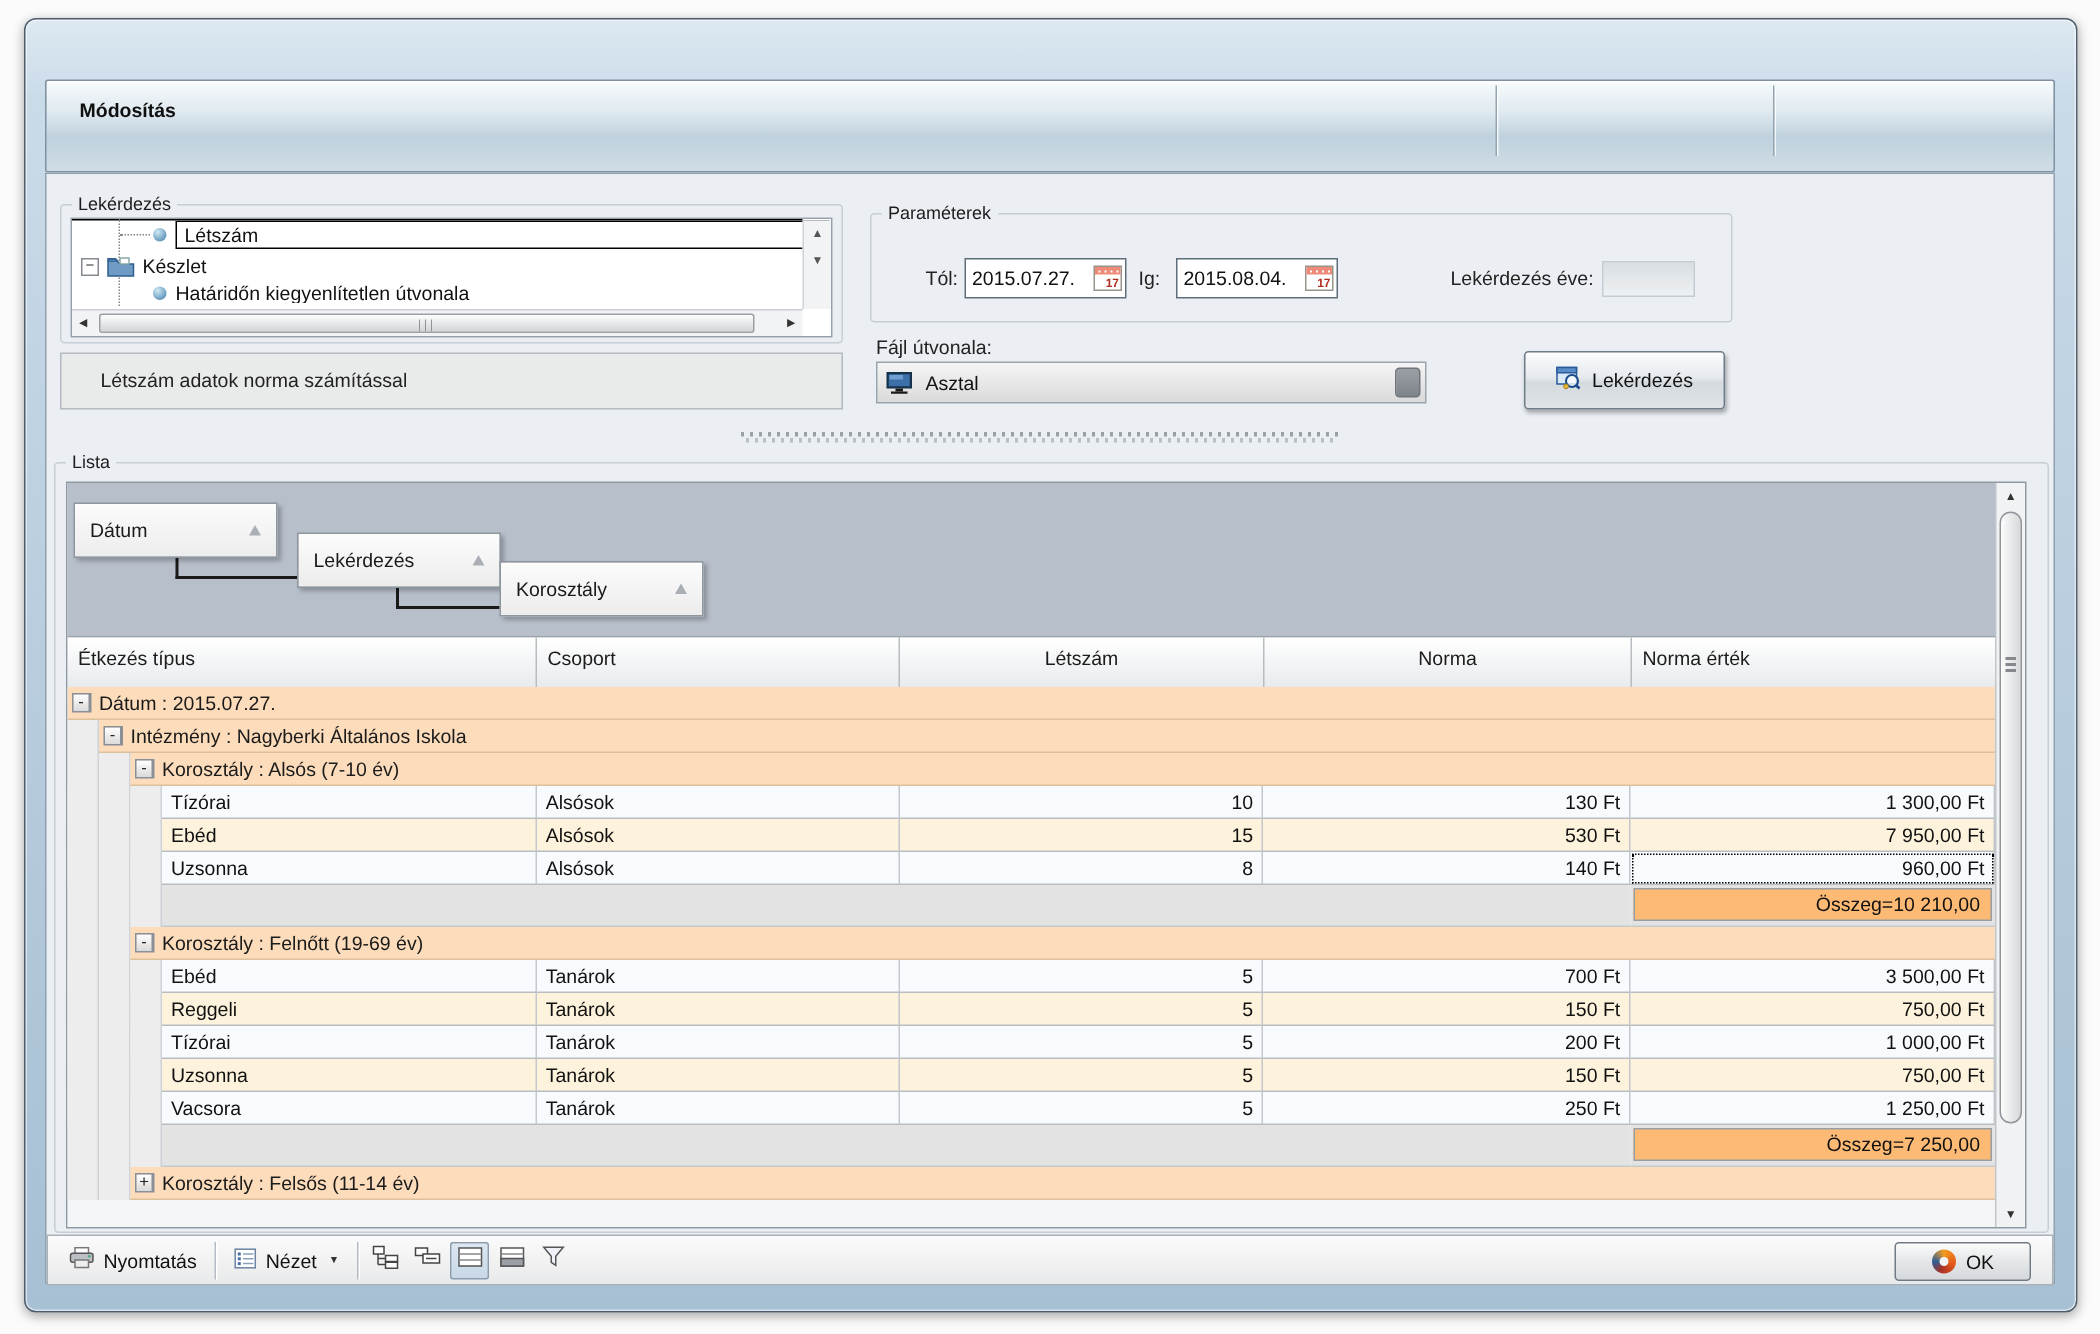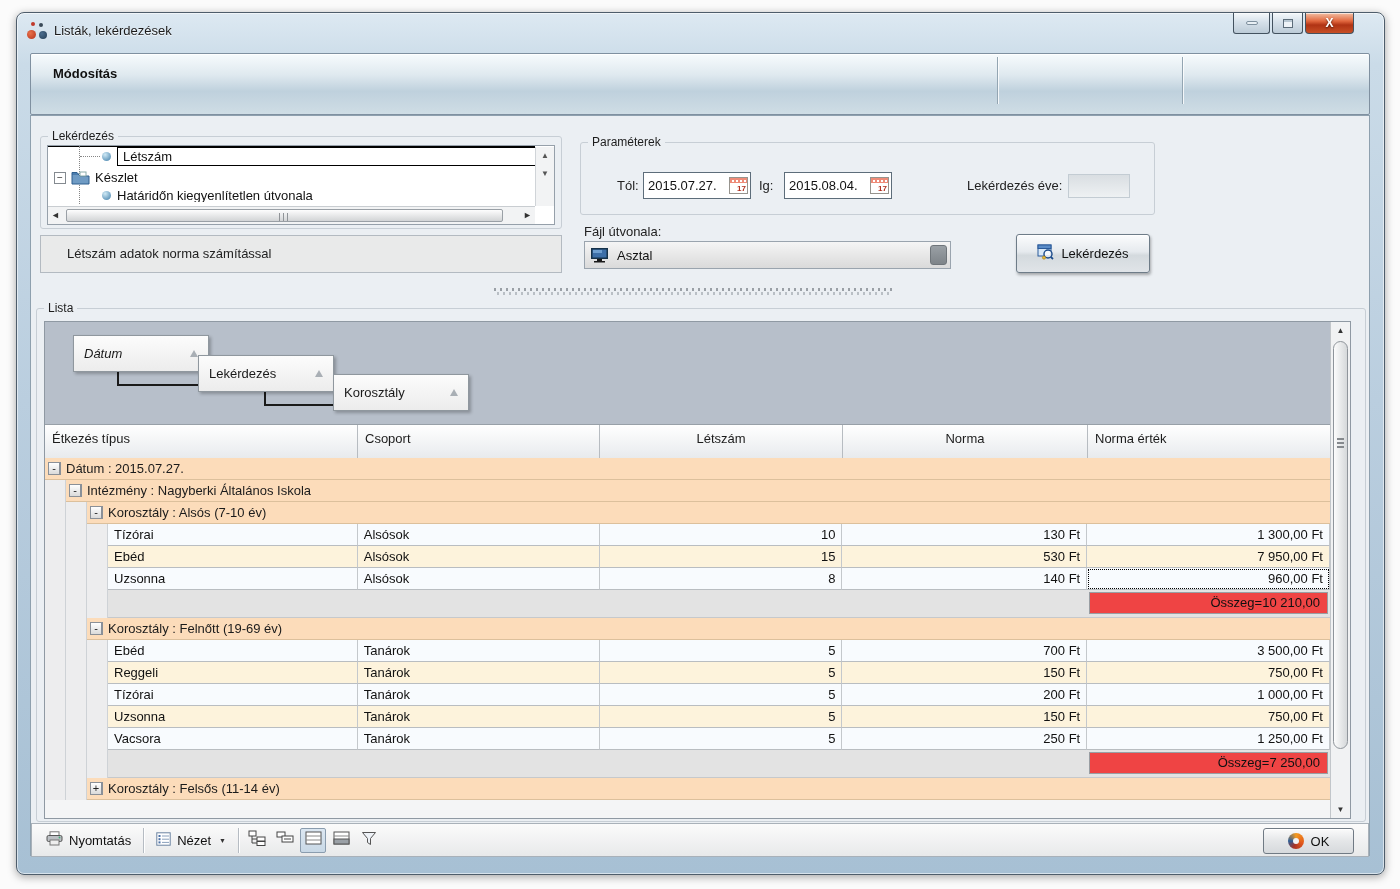--- a/index.html
+++ b/index.html
@@ -93,21 +93,21 @@
     background:repeating-linear-gradient(90deg,#9aa0a6 0 2px,transparent 2px 6px),repeating-linear-gradient(90deg,transparent 0 3px,#b9bfc5 3px 5px,transparent 5px 6px);
     background-size:100% 3px,100% 3px;background-position:0 0,0 4px;background-repeat:no-repeat;}
 
   
   .gb.lista{left:5px;top:185px;width:1330px;height:521px;}
   .grid{position:absolute;left:7px;top:6px;width:1307px;height:498px;border:1px solid #8f99a3;background:#f4f5f6;overflow:hidden;}
 
   .gpanel{position:absolute;left:0;top:0;right:20px;height:103px;background:#b7bfca;border-bottom:1px solid #98a0a8;}
   .gbox{position:absolute;width:136px;height:37px;border:1px solid #8f979e;background:linear-gradient(#fcfcfc,#ececec);
     box-shadow:2px 2px 3px rgba(0,0,0,.25);display:flex;align-items:center;justify-content:space-between;padding:0 10px;font-size:13px;color:#1a1a1a;}
-  .gbox.b1{left:28px;top:13px;font-style:italic;} .gbox.b2{left:153px;top:33px;} .gbox.b3{left:288px;top:52px;}
+  .gbox.b1{left:4px;top:13px;} .gbox.b2{left:153px;top:33px;} .gbox.b3{left:288px;top:52px;}
   .sortmark{width:0;height:0;border-left:4px solid transparent;border-right:4px solid transparent;border-bottom:7px solid #a9afb5;}
   .conn{position:absolute;background:#1a1a1a;}
   .c1v{left:72px;top:50px;width:2px;height:14px;} .c1h{left:72px;top:62px;width:81px;height:2px;}
   .c2v{left:219px;top:70px;width:2px;height:14px;} .c2h{left:219px;top:82px;width:69px;height:2px;}
 
   .gheader{position:absolute;left:0;top:103px;right:20px;height:45px;display:flex;
     background:linear-gradient(#ffffff,#eef0f2 55%,#e0e3e6);border-bottom:1px solid #a6abb0;}
   .hcell{border-right:1px solid #b7bcc1;font-size:13px;color:#1c1c1c;padding:6px 7px 0 7px;}
   .hcell.h0{width:313px;} .hcell.h1{width:242px;} .hcell.h2{width:243px;text-align:center;}
   .hcell.h3{width:245px;text-align:center;} .hcell.h4{flex:1;border-right:none;}
@@ -119,21 +119,21 @@
   .gcontent{flex:1;display:flex;align-items:flex-start;background:#fcdcba;border-bottom:1px solid #dcc09c;}
   .expander{width:13px;height:13px;margin:4px 5px 0 3px;border:1px solid #8a9098;background:linear-gradient(#ffffff,#dadada);
     font-size:11px;line-height:10px;text-align:center;color:#222;border-right-width:2px;}
   .glabel{font-size:13px;color:#1b1b1b;line-height:22px;}
   .grow.data{background:#f8fbfe;} .grow.data.zebra{background:#fdf3dc;}
   .dcell{height:100%;line-height:21px;font-size:13px;color:#111;padding:0 6px;border-right:1px solid #c4c8cc;border-bottom:1px solid #b9bdc1;white-space:nowrap;overflow:hidden;}
   .dcell.num{text-align:right;}
   .dcell.focused{outline:1px dotted #000;outline-offset:-2px;}
   .sfill{flex:1;background:#e3e3e3;border-bottom:1px solid #c6c9cc;}
   .sumwrap{width:243px;background:#e3e3e3;border-bottom:1px solid #c6c9cc;padding:2px 2px 0 2px;}
-  .sumbox{height:22px;border:1px solid #999ea3;background:#ef4444;font-size:13px;color:#111;line-height:20px;text-align:right;padding:0 7px;}
+  .sumbox{height:22px;border:1px solid #999ea3;background:#fdba74;font-size:13px;color:#111;line-height:20px;text-align:right;padding:0 7px;}
 
   .vscroll{position:absolute;top:0;right:0;bottom:0;width:20px;background:#f1f2f3;border-left:1px solid #c2c6ca;}
   .varrow{height:17px;text-align:center;font-size:8px;color:#333;line-height:17px;}
   .varrow.down{position:absolute;bottom:0;left:0;right:0;}
   .vthumb{position:absolute;left:2px;right:2px;top:19px;height:408px;border:1px solid #8f959b;border-radius:8px;background:linear-gradient(90deg,#fcfcfc,#d5d8da);}
   .vthumb::after{content:"";position:absolute;left:3px;right:3px;top:96px;height:11px;background:repeating-linear-gradient(180deg,#85898d 0 2px,transparent 2px 4px);}
 
   
   .toolbar{position:absolute;left:0;right:0;top:707px;height:34px;background:linear-gradient(#fbfbfb,#e8e9ea);border:1px solid #a9b1b9;display:flex;align-items:center;padding:0 6px;}
   .tbtn{display:flex;align-items:center;gap:6px;font-size:13px;color:#111;padding:3px 8px;}
@@ -144,40 +144,20 @@
   .okbtn{position:absolute;right:14px;top:4px;width:91px;height:26px;border:1px solid #707a84;border-radius:3px;
     background:linear-gradient(#fbfbfb,#e4e6e8 50%,#d6d9dc);box-shadow:inset 0 1px 0 #fff;display:flex;align-items:center;justify-content:center;gap:7px;font-size:13px;color:#111;}
   .okicon{width:16px;height:16px;border-radius:50%;background:conic-gradient(#f59b20,#e2581b 30%,#a93226 55%,#2e5f97 75%,#f59b20);position:relative;flex:none;}
   .okicon::after{content:"";position:absolute;left:5px;top:5px;width:6px;height:6px;border-radius:50%;background:#f2f3f4;}
 </style>
 </head>
 <body>
 
 <div class="window">
 
-  <div class="titlebar">
-    <span class="app-icon">
-        <i class="d1"></i>
-        <i class="d2"></i>
-        <i class="d3"></i>
-        <i class="d4"></i>
-      </span>
-    <span class="title-text">Listák, lekérdezések</span>
-    <div class="winbtns">
-      <div class="wbtn min">
-          <span class="glyph-min"></span>
-        </div>
-      <div class="wbtn max">
-          <span class="glyph-max"></span>
-        </div>
-      <div class="wbtn close">
-          <span>X</span>
-        </div>
-    </div>
-  </div>
 
   <div class="ribbon">
     <span class="ribbon-label">Módosítás</span>
     <div class="rsep s1"></div>
     <div class="rsep s2"></div>
   </div>
 
   <div class="client">
 
     <fieldset class="gb query">

